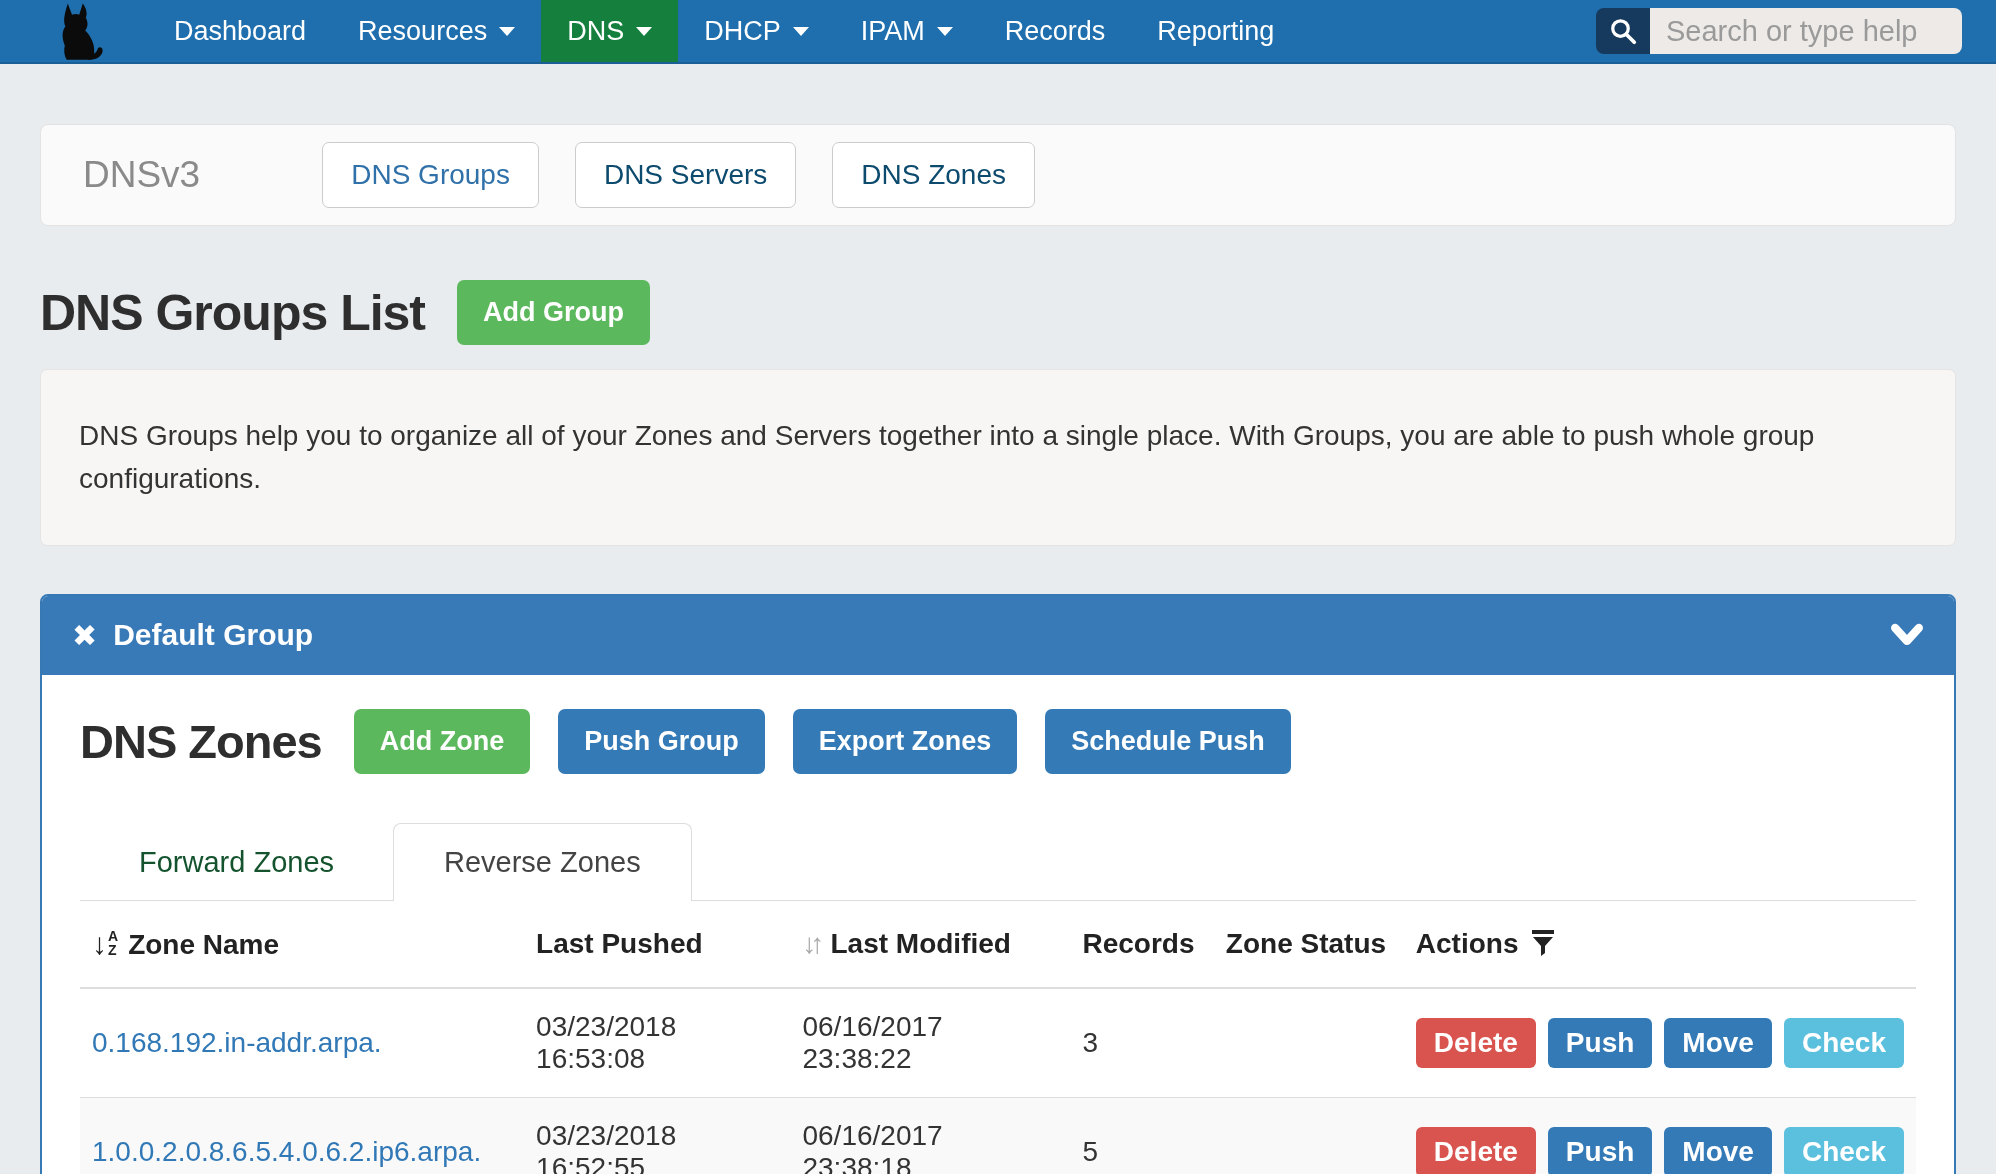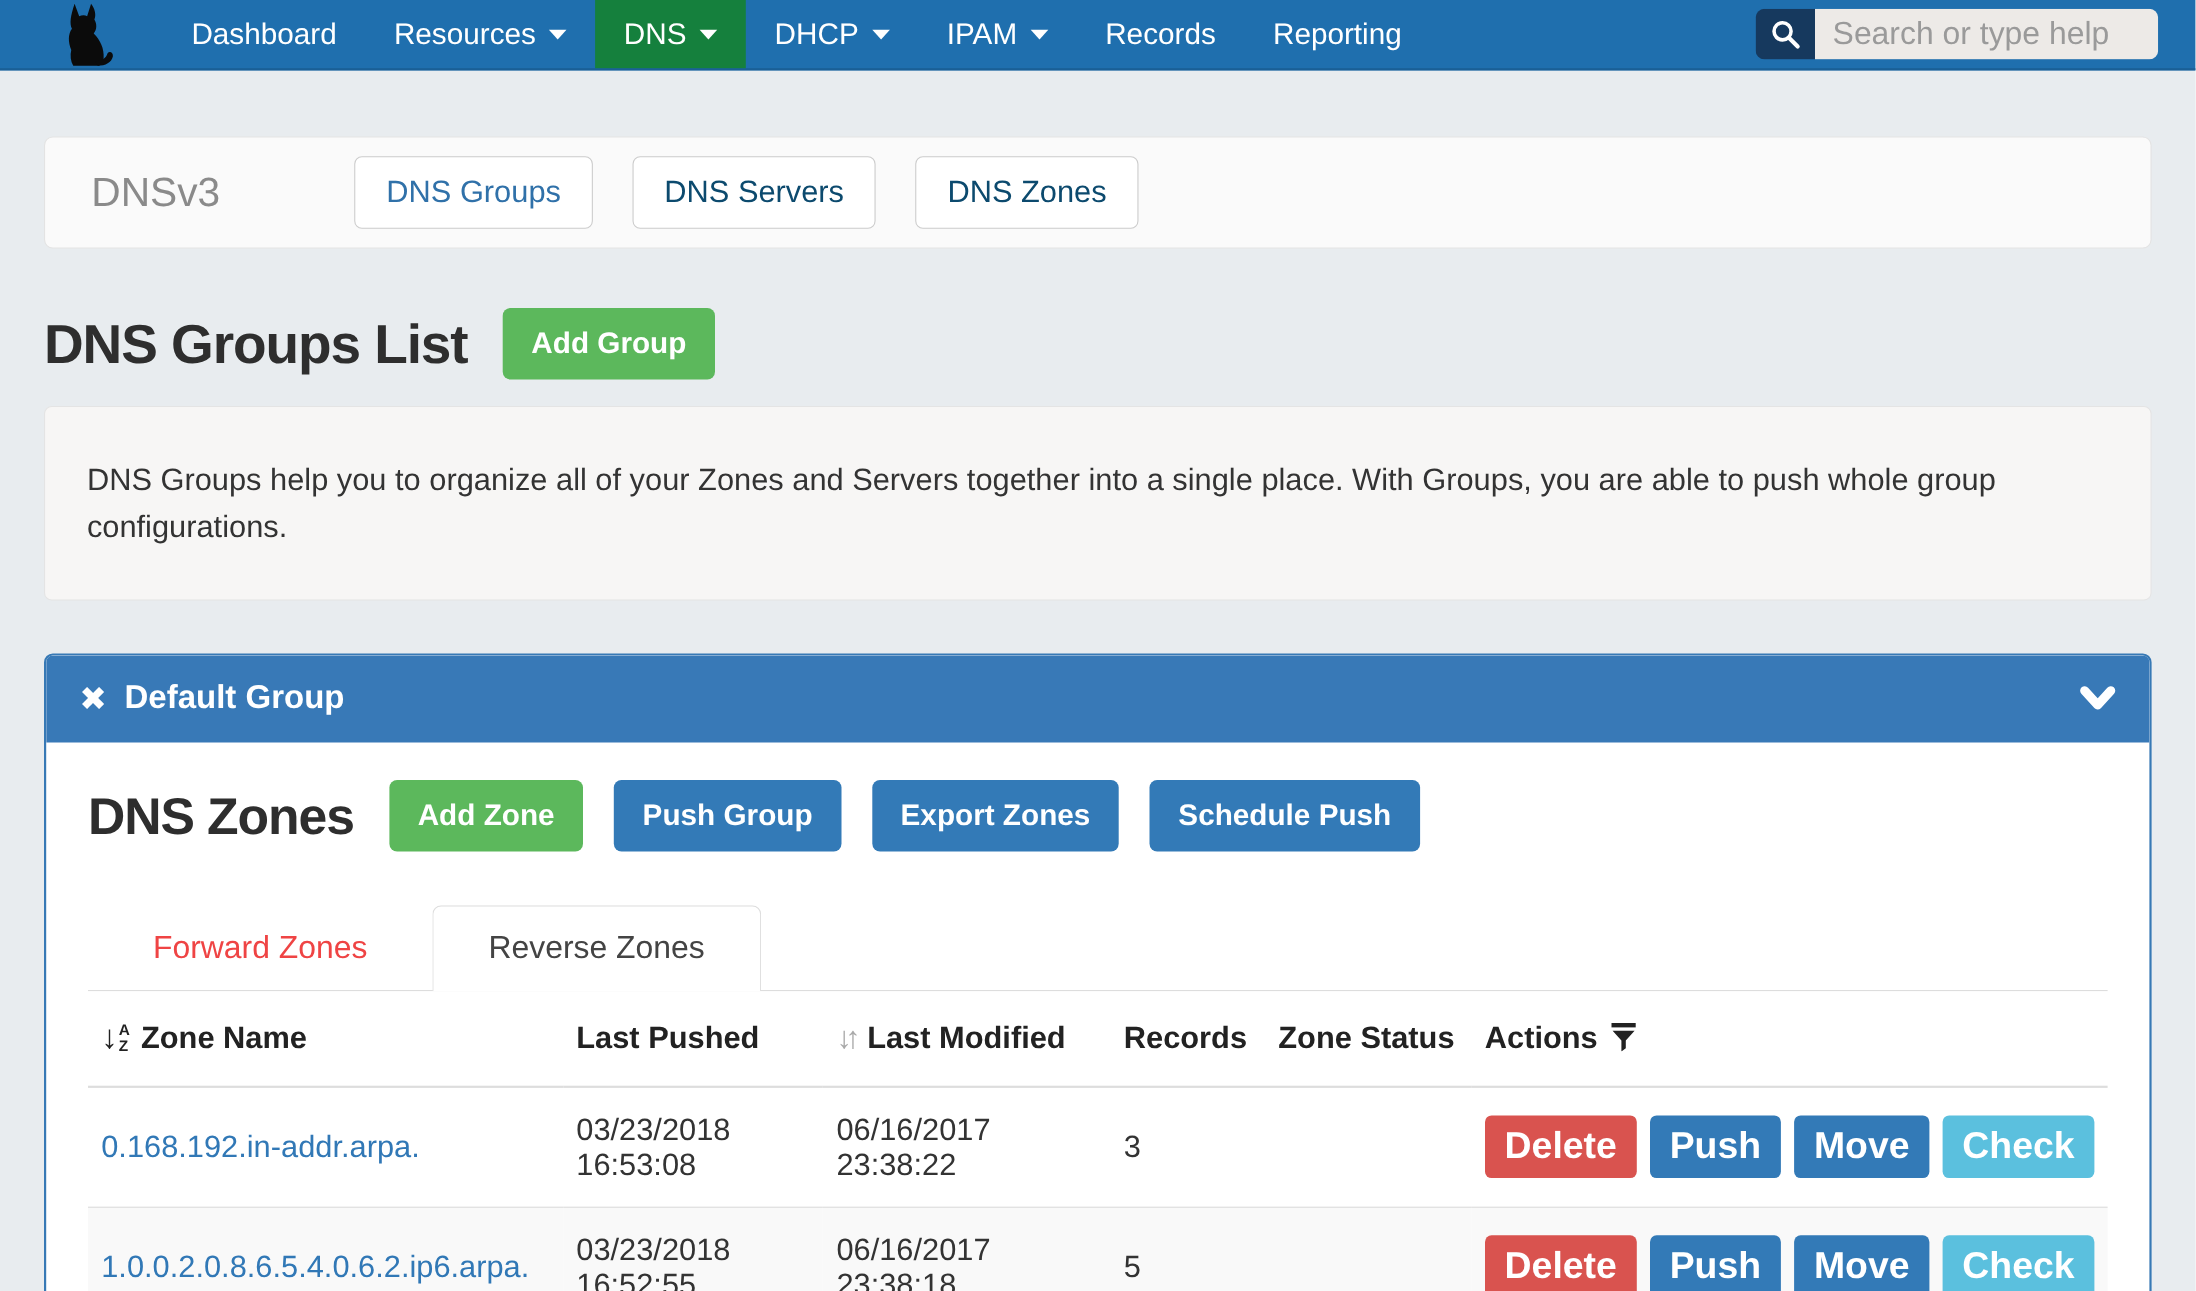--- a/index.html
+++ b/index.html
@@ -81,21 +81,21 @@
   .panel-body { padding:34px 38px 0 38px; }
 
   .zones-row { display:flex; align-items:center; gap:28px; }
   .zones-title { font-size:47px; font-weight:bold; color:#2e2e2e; margin-right:4px; letter-spacing:-1px; }
 
   
   .tabs { margin-top:48px; display:flex; border-bottom:1px solid #ddd; }
   .tab {
     font-size:29px; padding:22px 44px; cursor:pointer; position:relative; top:1px;
     border:1px solid transparent; border-bottom:none; border-radius:8px 8px 0 0;
-    color:#ef4444; margin-left:14px;
+    color:#14532d; margin-left:14px;
   }
   .tab.active { background:#fff; border-color:#ddd; color:#444; padding:22px 50px; }
 
   
   table { width:100%; border-collapse:collapse; font-size:28px; }
   th {
     text-align:left; font-weight:bold; color:#222; padding:26px 12px;
     border-bottom:2px solid #ddd; white-space:nowrap;
   }
   td { padding:22px 12px; border-top:1px solid #ddd; vertical-align:middle; }
@@ -105,21 +105,21 @@
   .col-rec{width:8%;} .col-status{width:10.5%;} .col-act{width:23.5%;}
   .zone-link { color:#3178b6; text-decoration:none; cursor:pointer; }
 
   .sort-alpha { display:inline-flex; align-items:center; margin-right:10px; }
   .sort-alpha .arrow { font-size:30px; font-weight:bold; }
   .sort-alpha .letters { display:flex; flex-direction:column; font-size:14px; font-weight:bold; line-height:0.95; margin-left:1px; }
   .sort-updown { color:#a9a9a9; font-size:28px; letter-spacing:-6px; margin-right:12px; font-weight:normal; }
   .filter-icon { display:inline-block; vertical-align:-3px; margin-left:12px; }
 
   .row-actions { display:flex; gap:12px; }
-  .btn-sm { font-size:34px; padding:9px 18px; border-radius:6px; }
+  .btn-sm { font-size:28px; padding:9px 18px; border-radius:6px; }
 </style>
 </head>
 <body>
 
 <div class="navbar">
   <svg class="cat-logo" viewBox="0 0 100 100">
     <g fill="#0b0b0b">
       <path d="M33 4 L40 23 C44 21 49 21 52 23 L58 4 C64 12 66 21 63 28 C67 35 67 43 62 49 C72 59 78 72 77 86 C77 93 74 97 70 98 L31 98 C27 91 26 82 28 74 C23 62 23 50 29 42 C25 34 27 22 33 4 Z"></path>
       <path d="M68 98 C80 98 89 93 91 84 C92 78 86 75 83 79 C81 87 73 91 64 91 Z"></path>
     </g>

